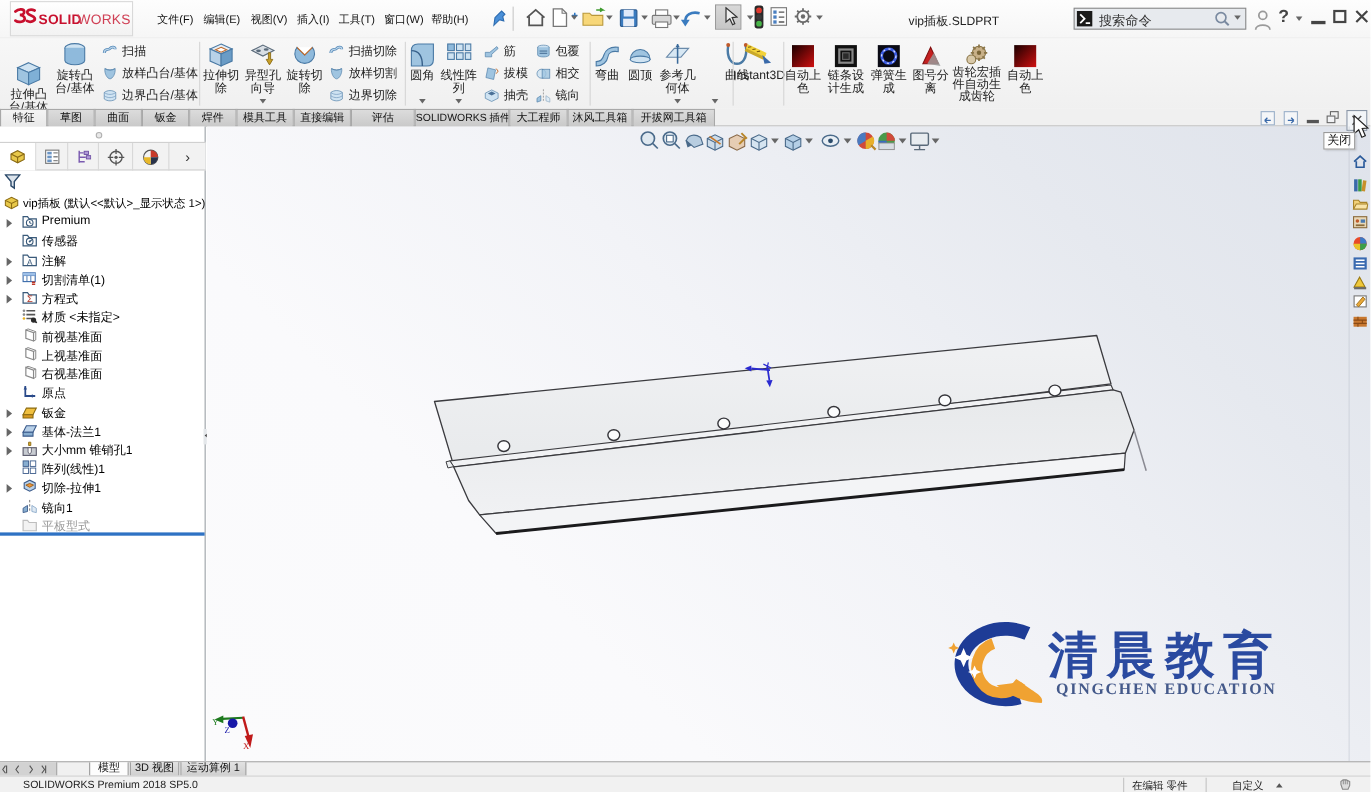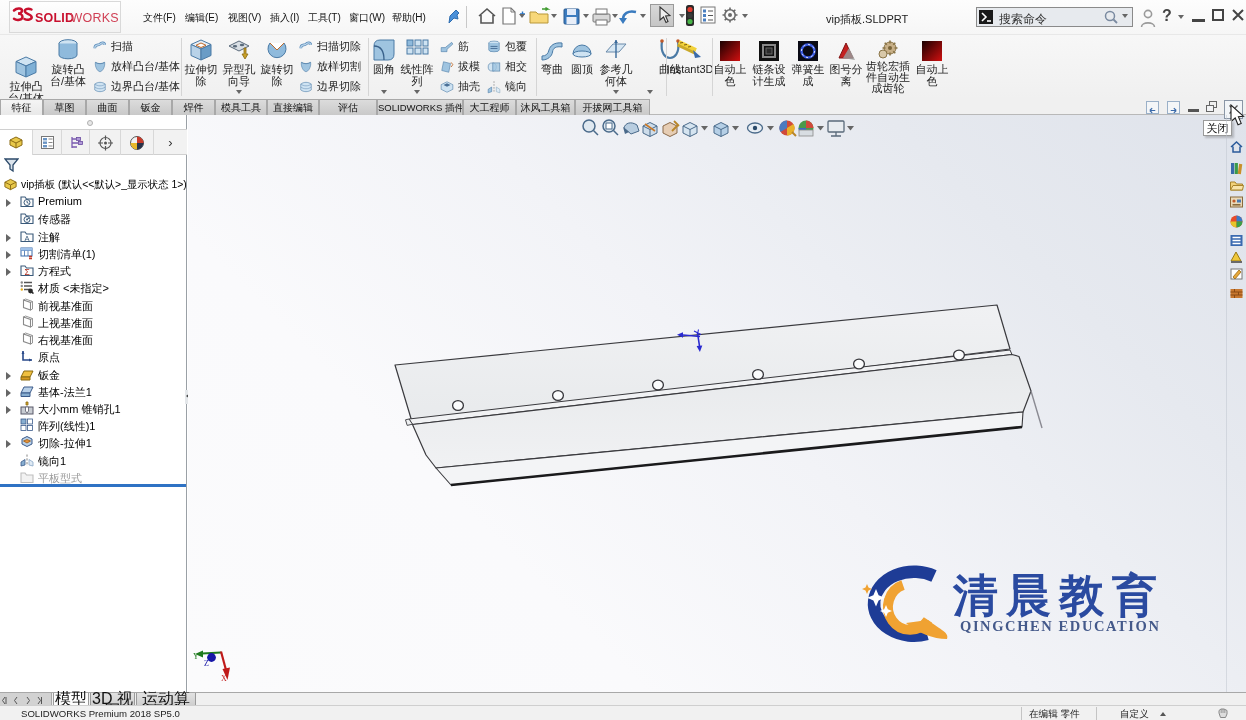--- a/index.html
+++ b/index.html
@@ -45,21 +45,21 @@
 #rollback { position:absolute; left:0; top:369px; width:186px; height:3px; background:#2f72c4; }
 
 
 #gfx { position:absolute; left:188px; top:115px; width:1058px; height:577px;
   background:linear-gradient(225deg,#dfe3eb 0%,#e6e9ef 22%,#f2f3f7 48%,#fafafc 72%,#fbfbfc 100%);}
 #taskpane { position:absolute; left:1226px; top:115px; width:20px; height:577px; background:transparent; border-left:1px solid rgba(190,196,206,0.5);}
 .tpicon { position:absolute; left:2px; width:16px; height:16px; }
 
 
 #doctabs { position:absolute; left:0; top:692px; width:1246px; height:13px; background:#f0f0f0; border-top:1px solid #a8a8a8;}
-.dtab { position:absolute; top:0; height:13px; background:linear-gradient(180deg,#e2e2e2,#cfcfcf); border:1px solid #9a9a9a; border-top:none; font-size:16px; color:#111; text-align:center; line-height:12px;}
+.dtab { position:absolute; top:0; height:13px; background:linear-gradient(180deg,#e2e2e2,#cfcfcf); border:1px solid #9a9a9a; border-top:none; font-size:10px; color:#111; text-align:center; line-height:12px;margin-left:28px;}
 .dtab.active { background:#fdfdfd; }
 #statusbar { position:absolute; left:0; top:705px; width:1246px; height:15px; background:#f1f1f1; border-top:1px solid #cfcfcf; font-size:9.6px; color:#222;}
 </style>
 </head>
 <body>
 <div id="app">
   <div id="titlebar">
     <div id="swlogo">
       <svg width="108" height="26" viewBox="0 0 108 26">
         <g fill="none" stroke="#c8102e" stroke-width="2.5" stroke-linecap="round">

